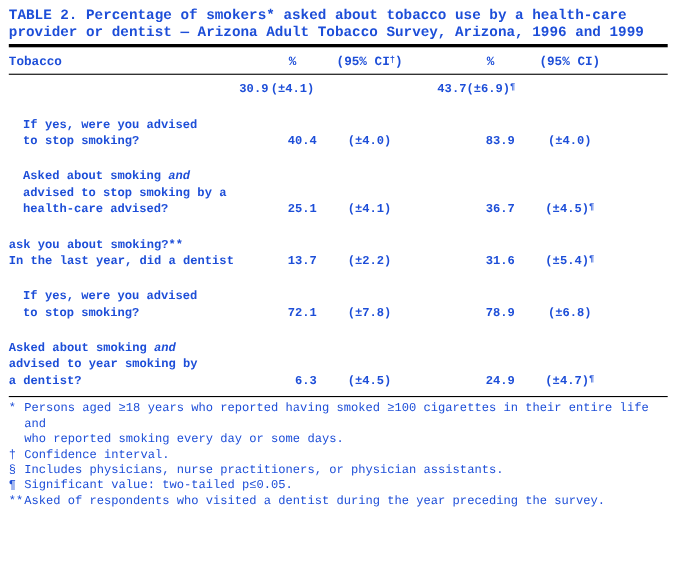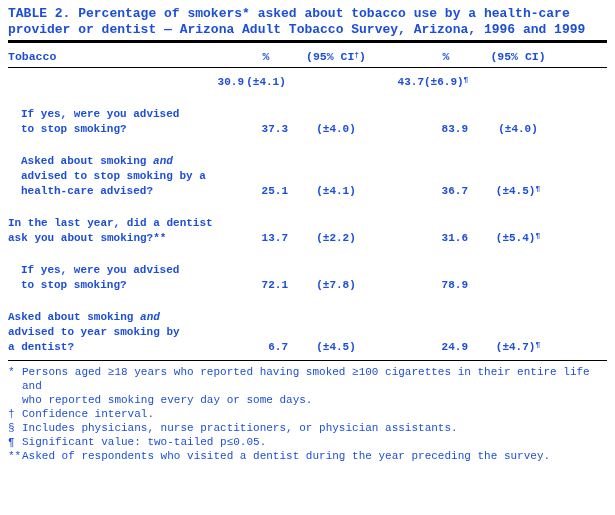--- a/index.html
+++ b/index.html
@@ -78,21 +78,21 @@
     <div></div>
     <div class="pct">43.7</div>
     <div class="ci"><span>(±6.9)</span><span class="sup">¶</span></div>
   </div>
 
   <div class="grid row">
     <div class="q indent">
       <div class="line">If yes, were you advised</div>
       <div class="line">to stop smoking?</div>
     </div>
-    <div class="pct">37.3</div>
+    <div class="pct">40.4</div>
     <div class="ci">(±4.0)</div>
     <div></div>
     <div class="pct">83.9</div>
     <div class="ci"><span>(±4.0)</span><span class="sup"></span></div>
   </div>
 
   <div class="grid row">
     <div class="q indent">
       <div class="line"><span>Asked about smoking </span><span class="em">and</span></div>
       <div class="line">advised to stop smoking by a</div>
@@ -100,48 +100,49 @@
     </div>
     <div class="pct">25.1</div>
     <div class="ci">(±4.1)</div>
     <div></div>
     <div class="pct">36.7</div>
     <div class="ci"><span>(±4.5)</span><span class="sup">¶</span></div>
   </div>
 
   <div class="grid row">
     <div class="q">
+      <div class="line">ask you about smoking?**</div>
       <div class="line">In the last year, did a dentist</div>
-      <div class="line">ask you about smoking?**</div>
     </div>
     <div class="pct">13.7</div>
     <div class="ci">(±2.2)</div>
     <div></div>
     <div class="pct">31.6</div>
     <div class="ci"><span>(±5.4)</span><span class="sup">¶</span></div>
   </div>
 
   <div class="grid row">
     <div class="q indent">
       <div class="line">If yes, were you advised</div>
       <div class="line">to stop smoking?</div>
     </div>
     <div class="pct">72.1</div>
     <div class="ci">(±7.8)</div>
     <div></div>
     <div class="pct">78.9</div>
+    <div class="ci"><span>(±6.8)</span><span class="sup"></span></div>
   </div>
 
   <div class="grid row">
     <div class="q">
       <div class="line"><span>Asked about smoking </span><span class="em">and</span></div>
       <div class="line">advised to year smoking by</div>
       <div class="line">a dentist?</div>
     </div>
-    <div class="pct">6.7</div>
+    <div class="pct">6.3</div>
     <div class="ci">(±4.5)</div>
     <div></div>
     <div class="pct">24.9</div>
     <div class="ci"><span>(±4.7)</span><span class="sup">¶</span></div>
   </div>
 
   <div class="rule bottom-rule"></div>
 
   <div class="footnotes">
     <div class="footnote">

